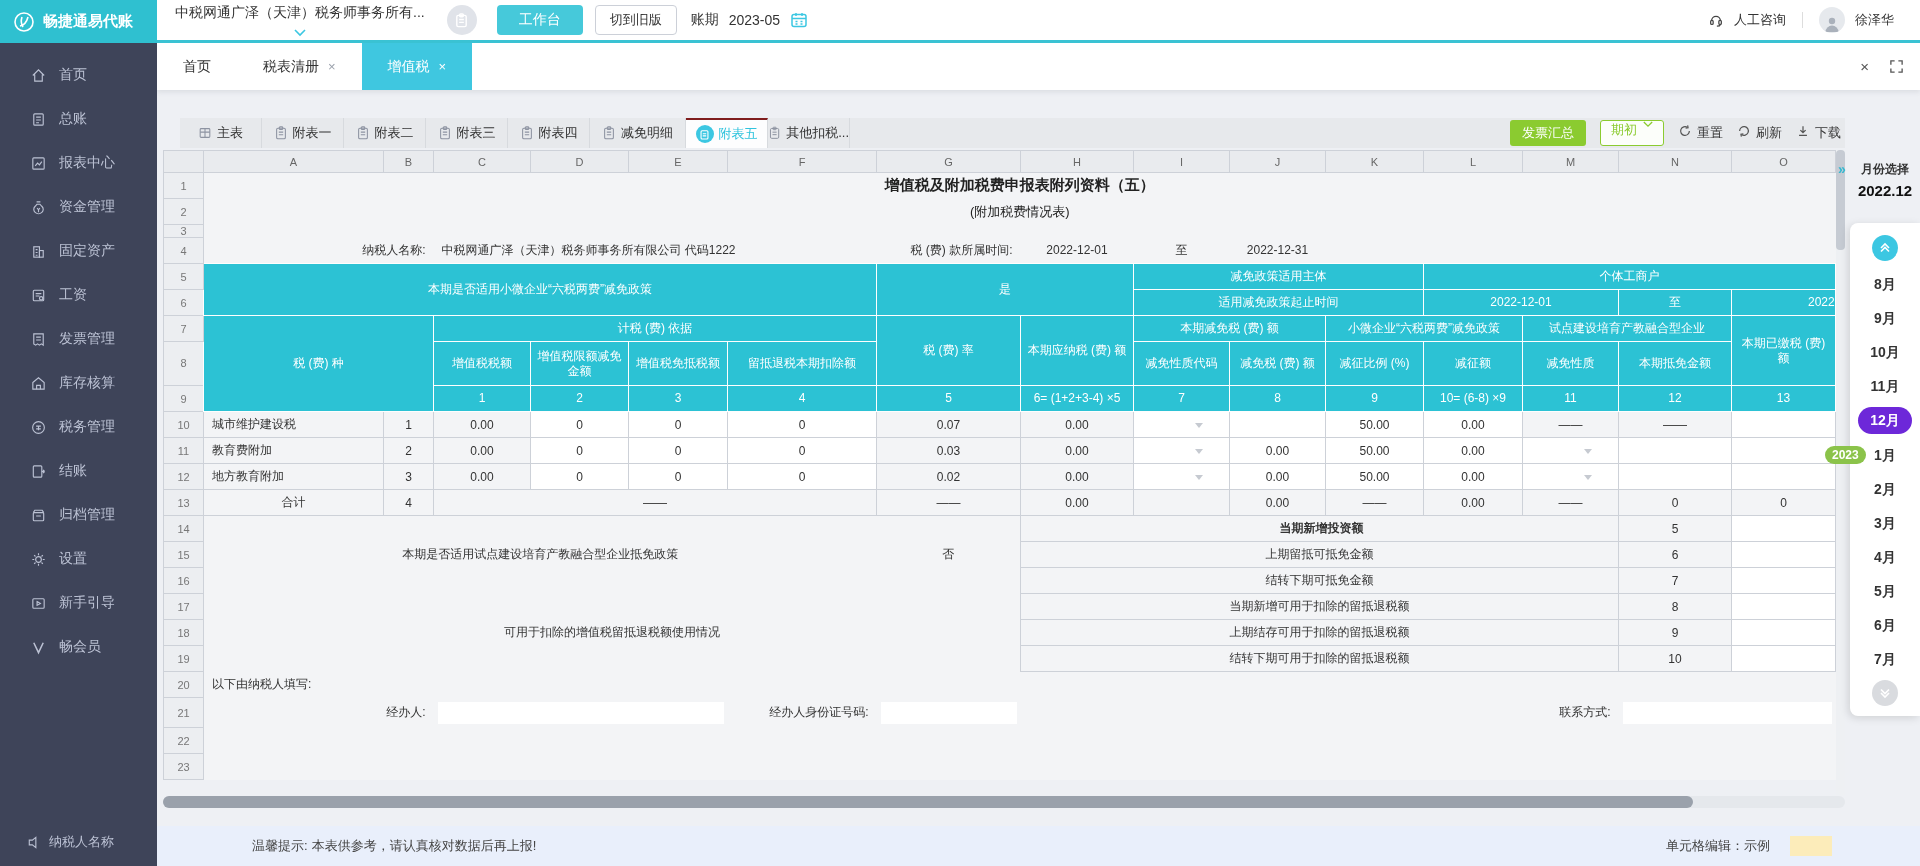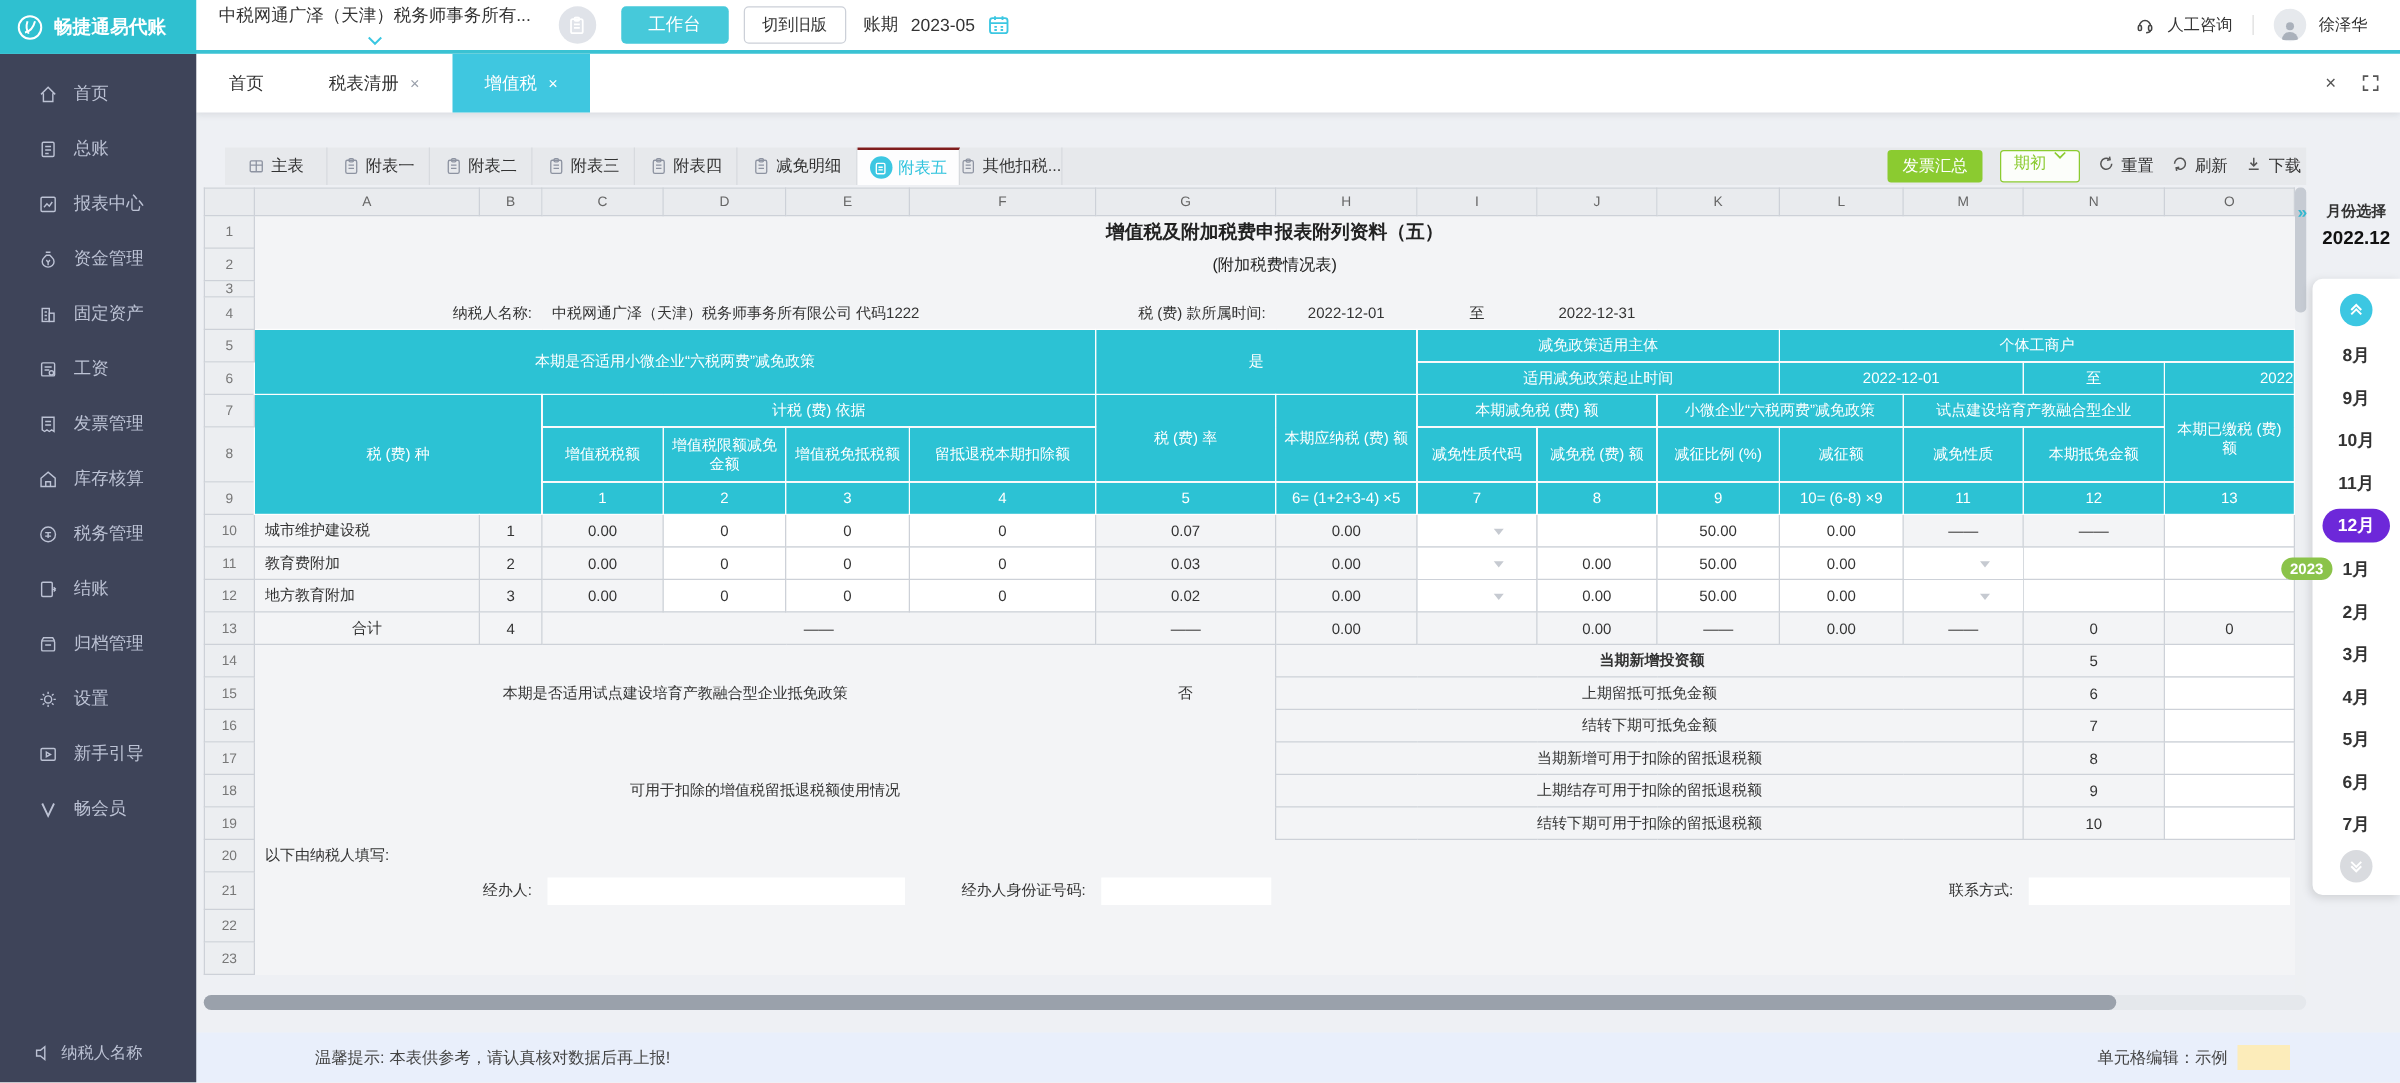--- a/index.html
+++ b/index.html
@@ -107,21 +107,21 @@
   .month { height:34px; line-height:34px; font-size:14px; font-weight:bold; color:#333; cursor:pointer; }
   .month.sel { background:#6d28d9; color:#fff; border-radius:14px; width:54px; height:27px; line-height:27px;
                text-align:center; margin:4px 0; }
   .badge2023 { position:absolute; left:1668px; top:356px; background:#8bc34a; color:#fff; font-size:12px;
                font-weight:bold; border-radius:10px; padding:2px 7px; z-index:26; }
 
   
   .footerbar { position:absolute; left:0; right:0; bottom:0; height:40px; background:#e9effb;
                display:flex; align-items:center; font-size:13px; color:#444; }
   .footer-hint { margin-left:95px; display:flex; gap:4px;text-align:right; }
-  .footer-edit { margin-left:auto; display:flex; align-items:center; gap:8px; margin-right:88px; }
+  .footer-edit { margin-left:auto; display:flex; align-items:center; gap:20px; margin-right:88px; }
   .swatch { width:42px; height:20px; background:#fcecba; }
 </style>
 </head>
 <body>
 
 <header class="topbar">
   <div class="logo">
     <span>
       <svg width="24" height="24" viewBox="0 0 24 24" fill="none" stroke="#fff" stroke-width="1.6">
         <circle cx="12" cy="12" r="9"></circle>

